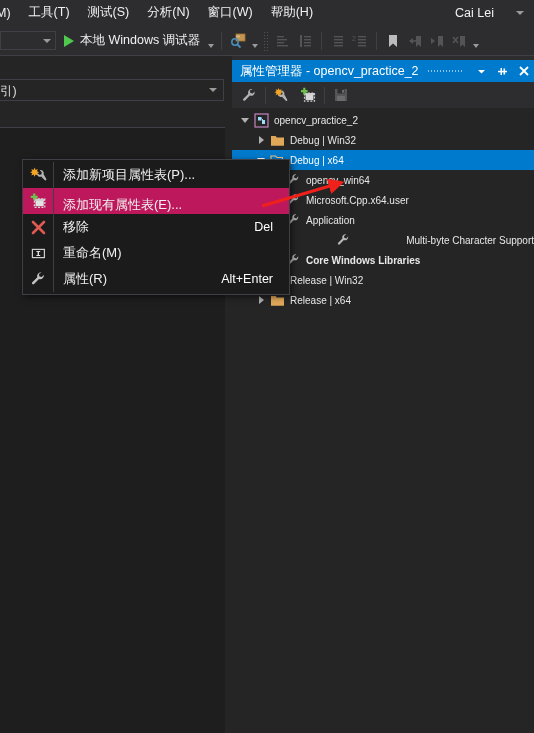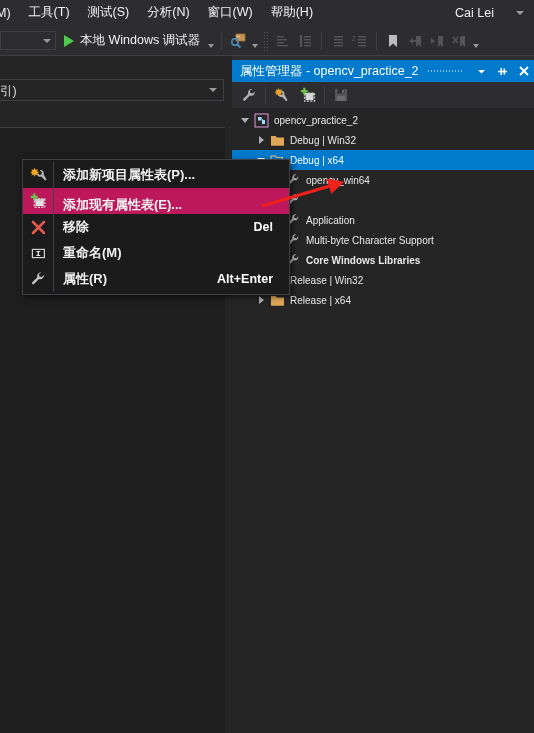--- a/index.html
+++ b/index.html
@@ -221,21 +221,20 @@
     box-shadow: 2px 2px 6px rgba(0,0,0,.55);
     padding: 2px 0;
     box-sizing: border-box;
     font-size: 13px; color: #f1f1f1;
     z-index: 30;
   }
   .ctx-row {
     height: 26px;
     display: flex; align-items: center;
     position: relative;
-    font-weight: bold;
   }
   .ctx-row.hover { background: #be185d; align-items: flex-end; }
   .ctx-ico {
     width: 30px; height: 26px;
     display: flex; align-items: center; justify-content: center;
     flex: 0 0 30px;
   }
   .ctx-guide {
     position: absolute; left: 30px; top: 0; bottom: 0;
     width: 1px; background: #3f3f46;
@@ -487,31 +486,32 @@
           </span>
           <span class="tlabel">opencv_win64</span>
         </div>
         <div class="tnode" style="padding-left: 38px;">
           <span class="tw"></span>
           <span class="ticon">
             <svg width="15" height="15" viewBox="0 0 15 15">
               <path d="M10.2 1.4 a3.2 3.2 0 0 0 -3.8 4.2 L2 10 a1.1 1.1 0 0 0 1.5 1.5 l4.4 -4.4 a3.2 3.2 0 0 0 4.2 -3.8 L10.6 5.5 L8.4 5.1 L8 2.9 z" fill="#b8b8b8"></path>
             </svg>
           </span>
+          <span class="tlabel">Microsoft.Cpp.x64.user</span>
         </div>
         <div class="tnode" style="padding-left: 38px;">
           <span class="tw"></span>
           <span class="ticon">
             <svg width="15" height="15" viewBox="0 0 15 15">
               <path d="M10.2 1.4 a3.2 3.2 0 0 0 -3.8 4.2 L2 10 a1.1 1.1 0 0 0 1.5 1.5 l4.4 -4.4 a3.2 3.2 0 0 0 4.2 -3.8 L10.6 5.5 L8.4 5.1 L8 2.9 z" fill="#b8b8b8"></path>
             </svg>
           </span>
           <span class="tlabel">Application</span>
         </div>
-        <div class="tnode" style="padding-left: 38px;">
+        <div class="tnode" style="padding-left: 38px; justify-content: space-between;">
           <span class="tw"></span>
           <span class="ticon">
             <svg width="15" height="15" viewBox="0 0 15 15">
               <path d="M10.2 1.4 a3.2 3.2 0 0 0 -3.8 4.2 L2 10 a1.1 1.1 0 0 0 1.5 1.5 l4.4 -4.4 a3.2 3.2 0 0 0 4.2 -3.8 L10.6 5.5 L8.4 5.1 L8 2.9 z" fill="#b8b8b8"></path>
             </svg>
           </span>
           <span class="tlabel">Multi-byte Character Support</span>
         </div>
         <div class="tnode" style="padding-left: 38px; font-weight: bold;">
           <span class="tw"></span>

